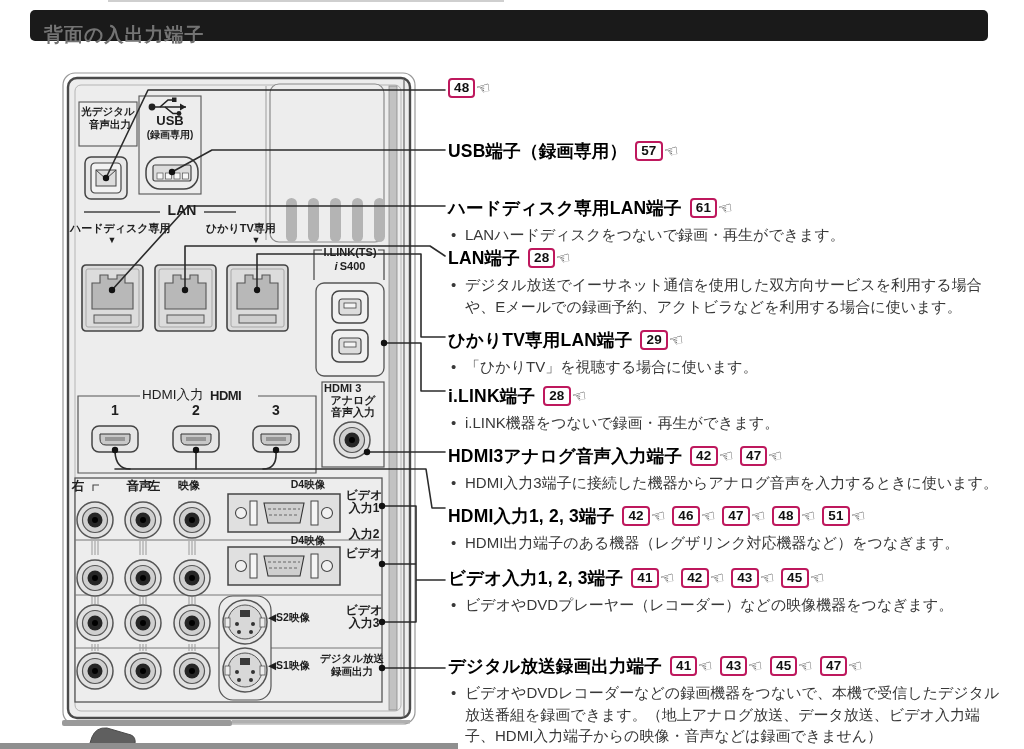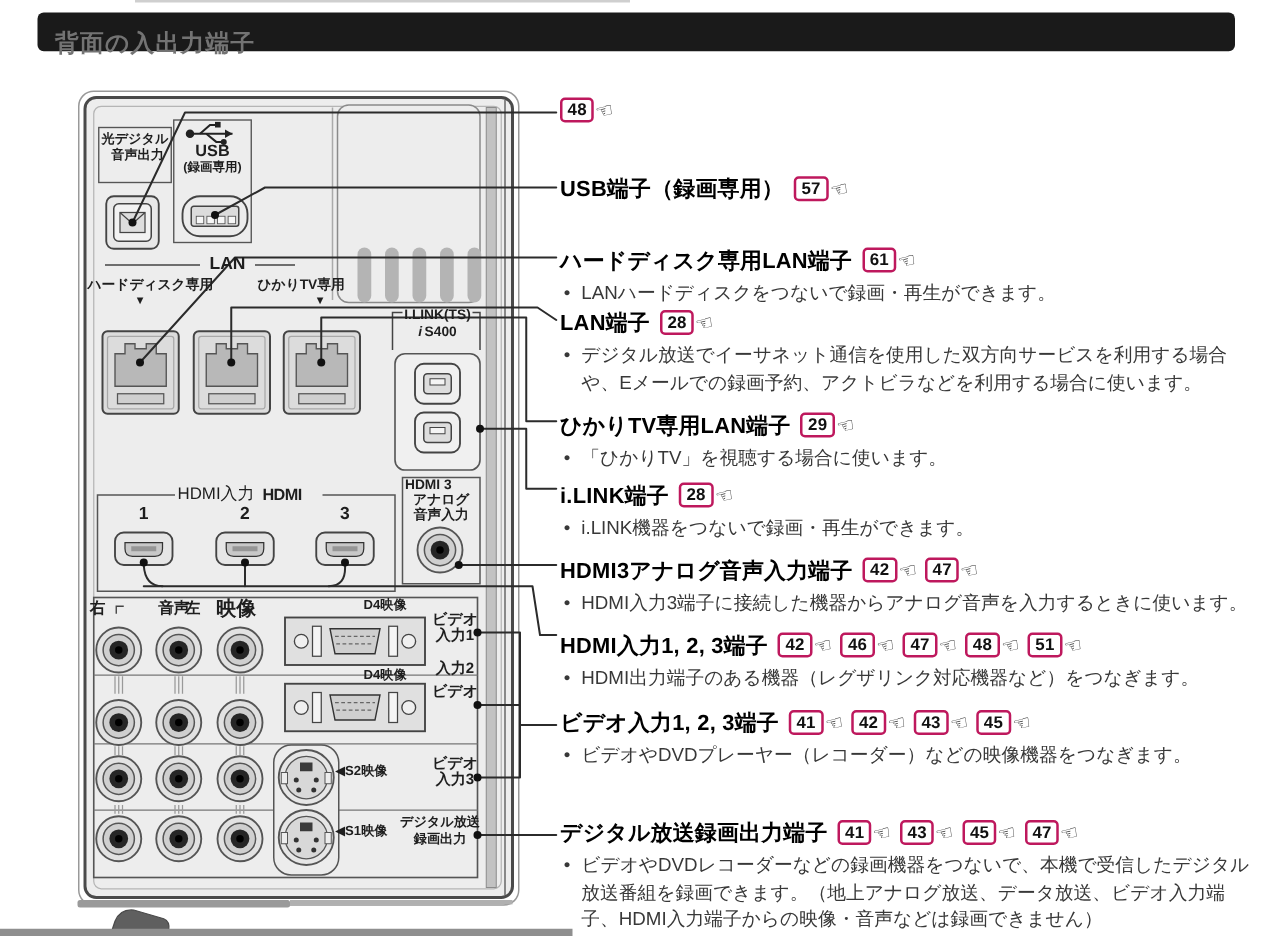--- a/index.html
+++ b/index.html
@@ -31,21 +31,21 @@
   .dl-hdmilogo{left:210px;top:389px;font-size:13px;font-weight:800;letter-spacing:-0.5px;}
   .dl-n1{left:101px;top:403px;width:28px;font-size:14px;}
   .dl-n2{left:182px;top:403px;width:28px;font-size:14px;}
   .dl-n3{left:262px;top:403px;width:28px;font-size:14px;}
   .dl-h31{left:324px;top:383px;width:36px;font-size:11px;}
   .dl-h32{left:324px;top:395px;width:58px;font-size:11px;}
   .dl-h33{left:324px;top:407px;width:58px;font-size:11px;}
   .dl-ar{left:70px;top:480px;width:16px;font-size:12.5px;}
   .dl-audio{left:98px;top:480px;width:34px;font-size:12.5px;margin-left:24px;}
   .dl-al{left:146px;top:480px;width:16px;font-size:12.5px;}
-  .dl-video{left:172px;top:480px;width:34px;font-size:16px;text-align:center;}
+  .dl-video{left:172px;top:480px;width:34px;font-size:11px;text-align:center;}
   .dl-d41{left:282px;top:479px;width:52px;font-size:10.5px;}
   .dl-d42{left:282px;top:535px;width:52px;font-size:10.5px;}
   .dl-v1a{left:344px;top:489px;width:40px;font-size:12px;}
   .dl-v1b{left:344px;top:502px;width:40px;font-size:12px;}
   .dl-v2a{left:344px;top:547px;width:40px;font-size:12px;}
   .dl-v2b{left:344px;top:528px;width:40px;font-size:12px;}
   .dl-v3a{left:344px;top:604px;width:40px;font-size:12px;}
   .dl-v3b{left:344px;top:617px;width:40px;font-size:12px;}
   .dl-s2{left:268px;top:612px;font-size:10.5px;}
   .dl-s1{left:268px;top:660px;font-size:10.5px;}

